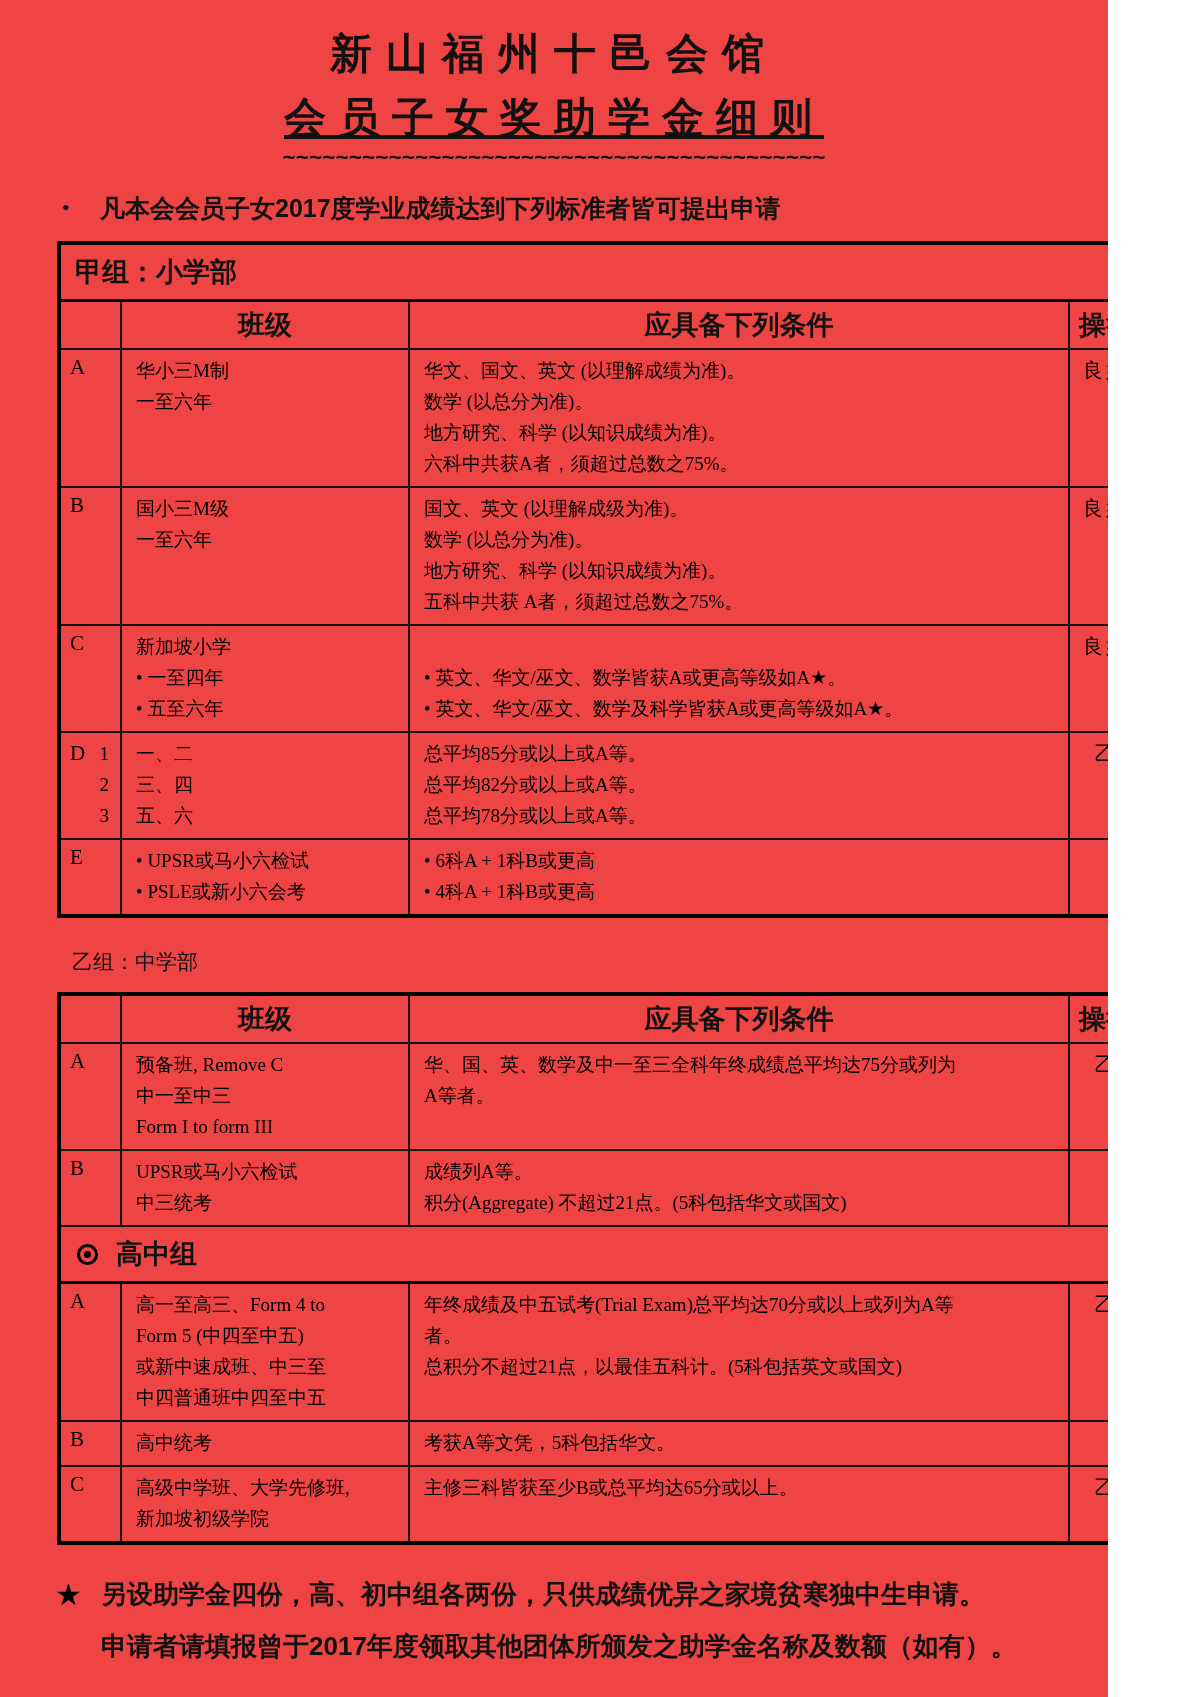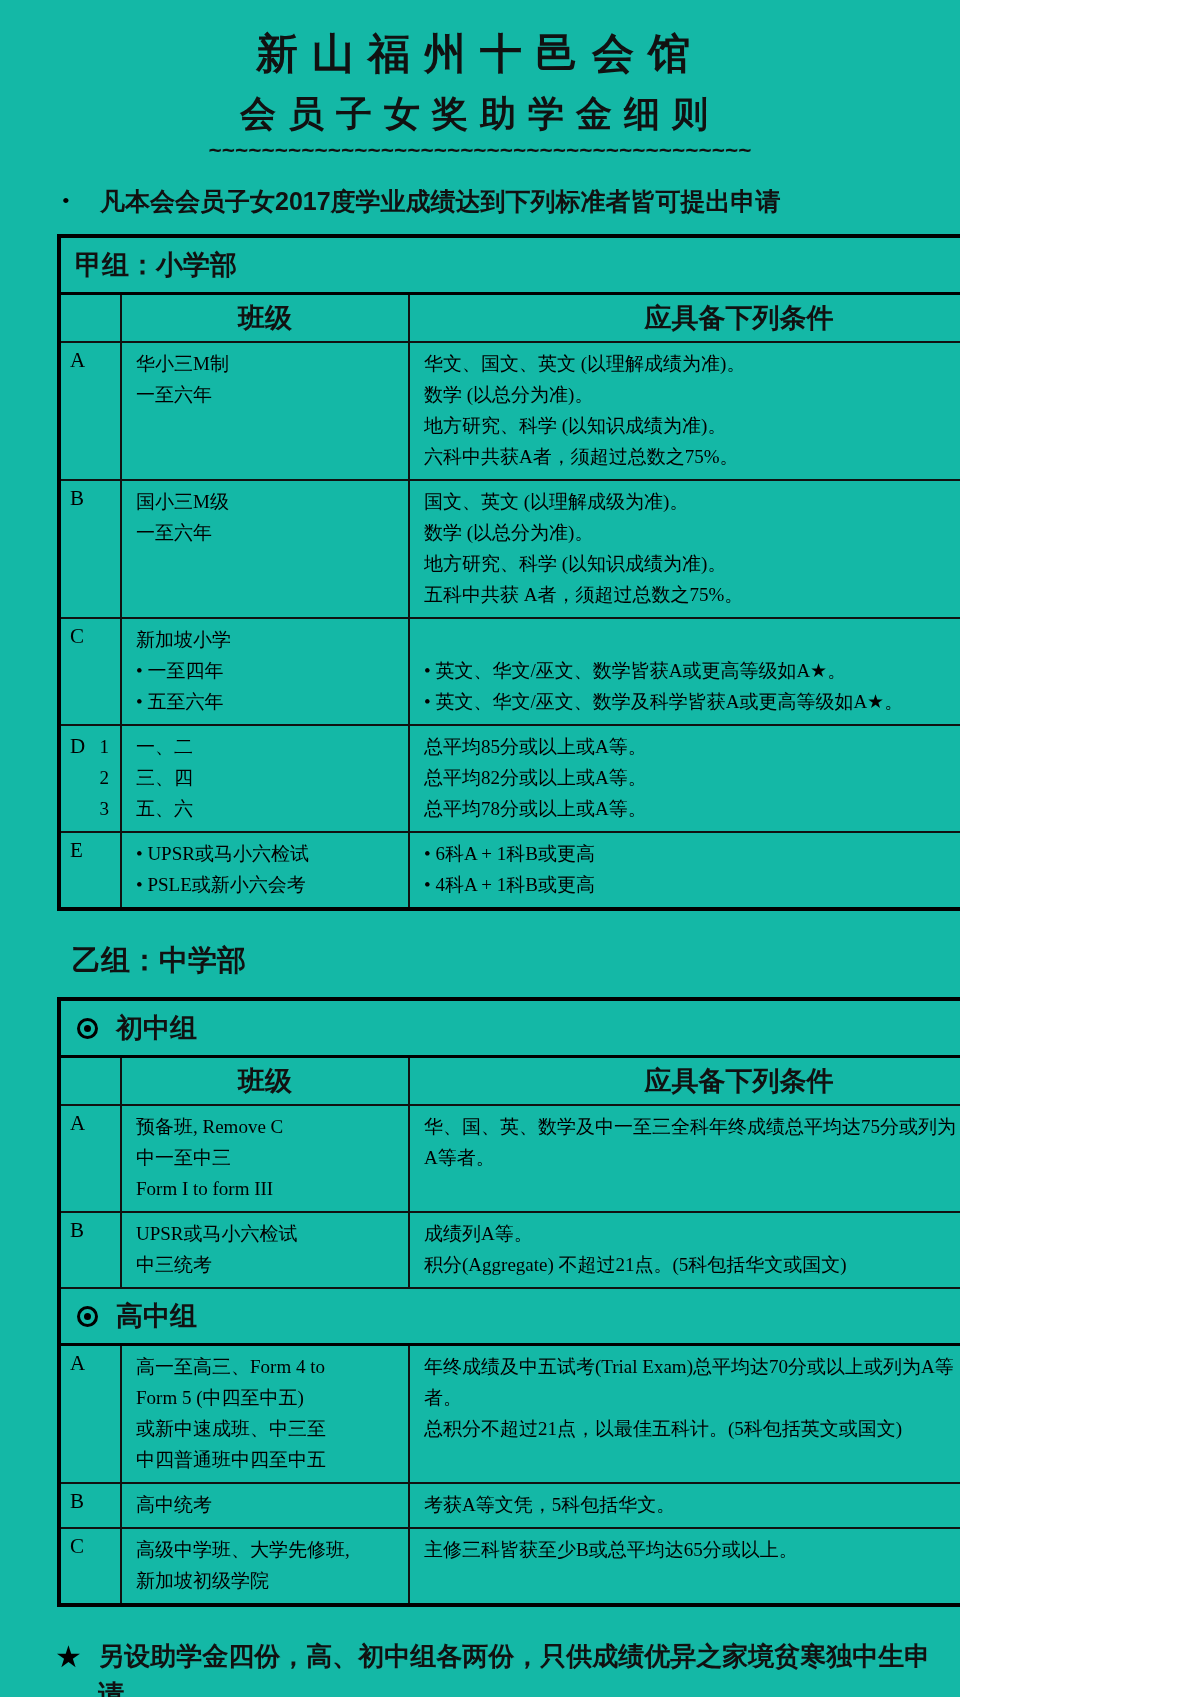--- a/index.html
+++ b/index.html
@@ -1,34 +1,35 @@
 <!DOCTYPE html>
 <html><head>
 <meta charset="utf-8">
 <style>
   * { margin:0; padding:0; box-sizing:border-box; }
   html,body { background:#ffffff; }
   .page {
     position:relative;
-    width:960px; height:1697px;
-    background:#14b8a6;
+    width:1108px; height:1697px;
+    background:#ef4444;
     color:#000;
     overflow:hidden;
     font-family:"Liberation Serif", serif;
   }
   
   .titleblock { text-align:center; padding-top:26px; }
   .title-line1 {
     font-family:"Liberation Sans", sans-serif;
     font-weight:700; font-size:42px; letter-spacing:14px; color:#111;
   }
   .title-line2 {
     font-family:"Liberation Sans", sans-serif;
-    font-weight:700; font-size:36px; letter-spacing:12px; color:#111;
+    font-weight:700; font-size:42px; letter-spacing:12px; color:#111;
     margin-top:8px;
+    text-decoration:underline;
   }
   .title-divider {
     font-family:"DejaVu Sans Mono", monospace;
     font-weight:700; font-size:22px; letter-spacing:0px; color:#111;
     margin-top:-2px;
   }
   
   .intro { display:flex; align-items:flex-start; margin:22px 0 0 62px; }
   .intro-dot { font-size:22px; line-height:34px; width:38px; }
   .intro-text {
@@ -63,21 +64,21 @@
   td.cell { padding:5px 12px 7px 14px; }
   .line { font-size:19px; line-height:31px; white-space:pre-wrap; }
   td.conduct { text-align:center; padding-top:7px; font-size:20px; letter-spacing:3px; }
   
   .dcell { display:flex; gap:12px; padding:5px 0 0 9px; }
   .dletter { font-size:21px; line-height:31px; }
   .dnums .line { text-align:center; width:14px; }
   
   .groupb-title {
     font-family:"Liberation Sans", sans-serif;
-    font-weight:700; font-size:29px; color:#111;
+    font-weight:400; font-size:21px; color:#111;
     margin:30px 0 12px 72px;
   }
   
   .bullseye {
     display:inline-block; width:21px; height:21px;
     border:3px solid #000; border-radius:50%;
     position:relative; vertical-align:-2px; margin:0 18px 0 2px;
   }
   .bullseye::after {
     content:""; position:absolute; left:4px; top:4px;
@@ -214,25 +215,20 @@
 
   <table class="tbl">
     <colgroup>
         <col style="width:62px">
         <col style="width:288px">
         <col style="width:660px">
         <col style="width:75px">
       </colgroup>
 
     <tbody>
-        <tr class="sec">
-      <td colspan="4">
-        <span class="bullseye"></span><span>初中组</span>
-      </td>
-    </tr>
     <tr class="hdr">
       <td></td>
       <td>班级</td>
       <td>应具备下列条件</td>
       <td>操行</td>
     </tr>
 
     <tr>
       <td class="lbl">A</td>
       <td class="cell">

